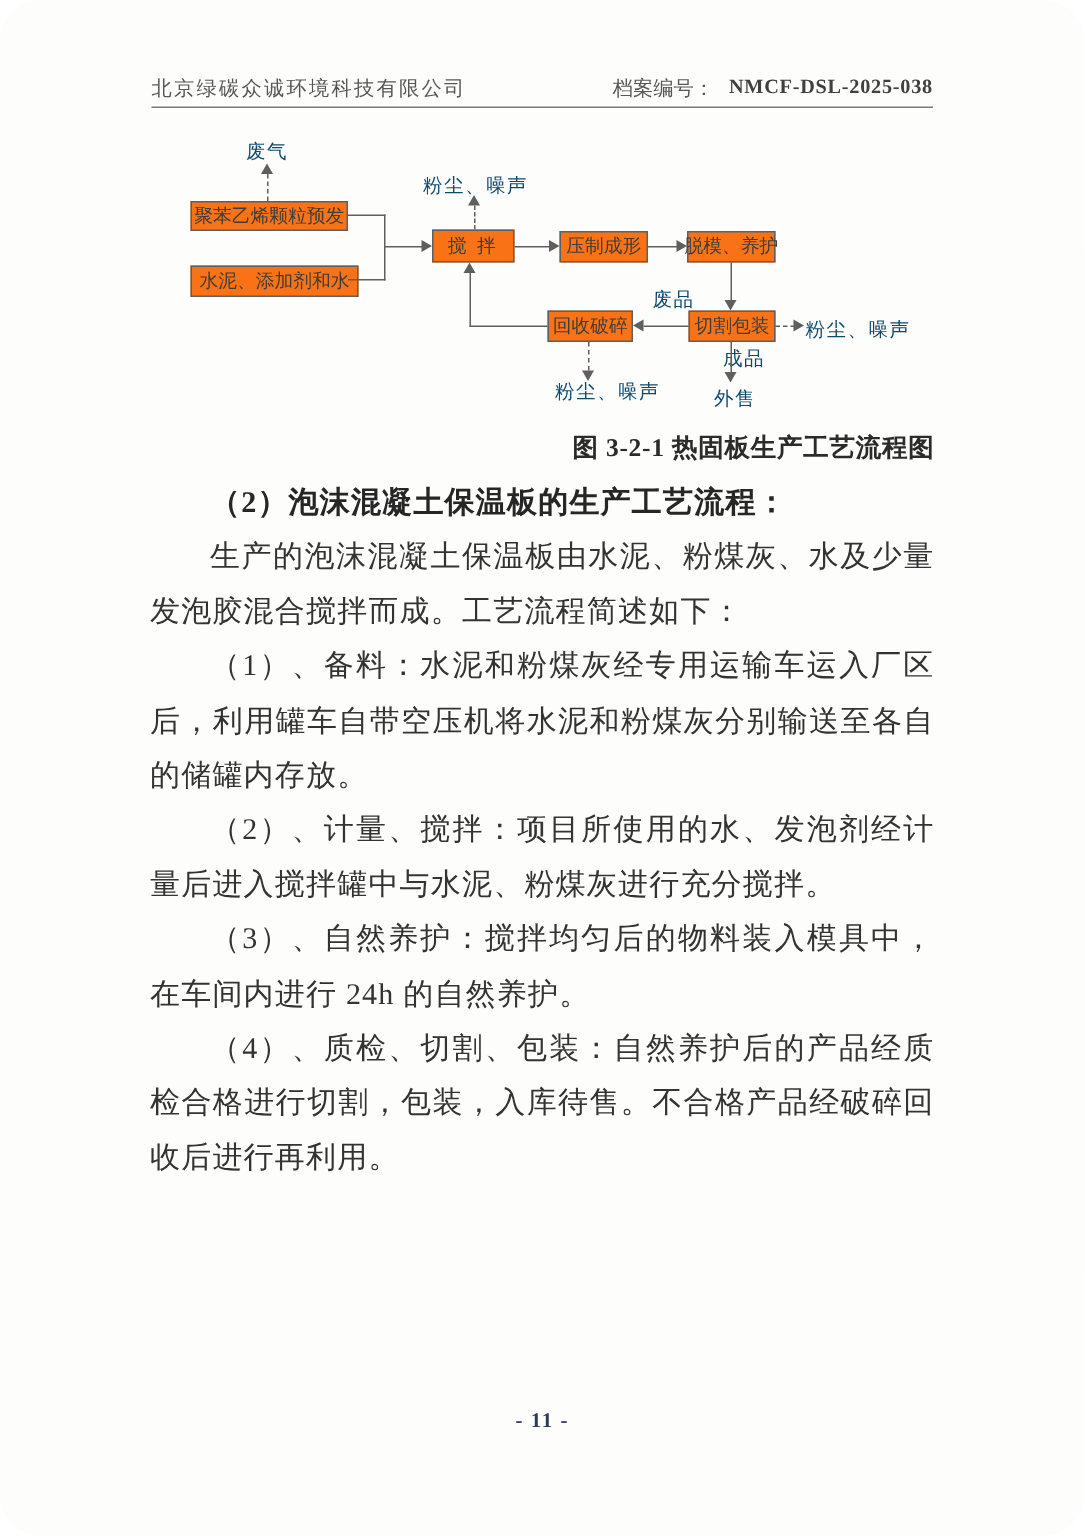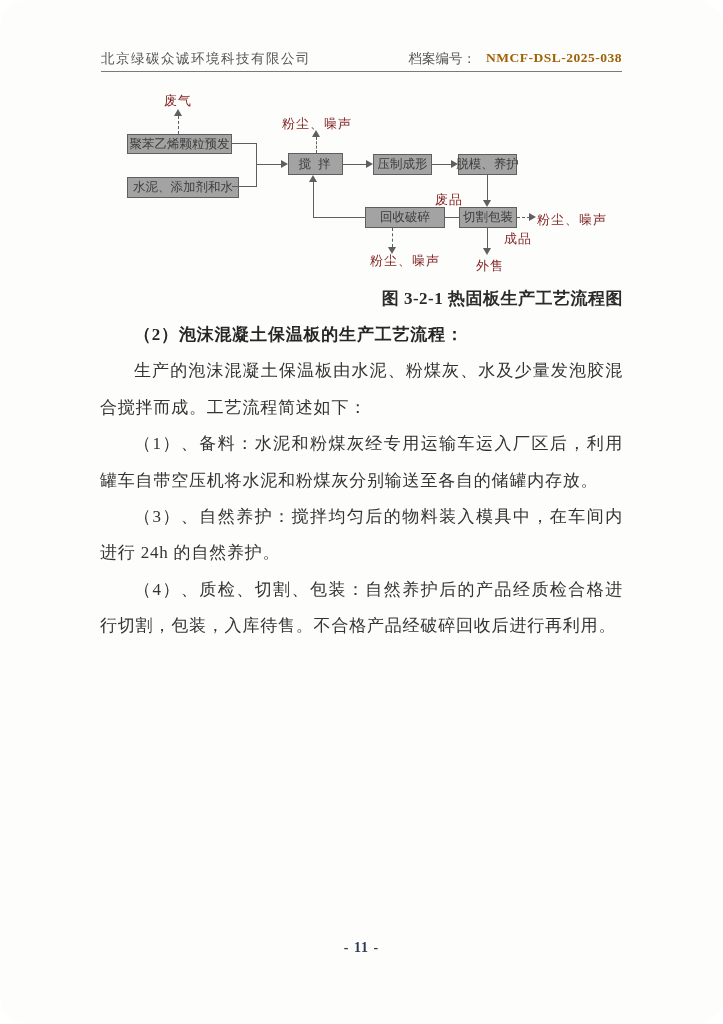--- a/index.html
+++ b/index.html
@@ -11,54 +11,54 @@
     border-radius:27px;
   }
   
   .header {
     position:absolute; left:101px; top:50px; width:521px;
     display:flex; justify-content:space-between; align-items:baseline;
     font-size:13.5px; color:#565656;
   }
   .header-company { letter-spacing:1.5px; }
   .header-right { display:flex; gap:10px; }
-  .header-archive-number { letter-spacing:0.5px; font-weight:600; color:#a16207; }
+  .header-archive-number { letter-spacing:0.5px; font-weight:600; color:#404040; }
   .header-rule {
     position:absolute; left:101px; top:71px; width:521px; height:0;
     border-top:1.6px solid #7a7a7a;
   }
   
   .flowchart { position:absolute; left:100px; top:85px; width:523px; height:200px; }
   .fbox {
-    position:absolute; border:1.5px solid #5f5f5f; background:#a3a3a3;
+    position:absolute; border:1.5px solid #5f5f5f; background:#f97316;
     display:flex; align-items:center; justify-content:center;
     font-size:12.5px; color:#3d3d3d; white-space:nowrap;
   }
   .flabel {
-    position:absolute; font-size:13px; color:#7f1d1d; white-space:nowrap;
+    position:absolute; font-size:13px; color:#0c4a6e; white-space:nowrap;
     letter-spacing:1px;
   }
   .hl { position:absolute; height:0; border-top:1.5px solid #5f5f5f; }
   .vl { position:absolute; width:0;  border-left:1.5px solid #5f5f5f; }
   .hd { position:absolute; height:0; border-top:1.5px dashed #5f5f5f; }
   .vd { position:absolute; width:0;  border-left:1.5px dashed #5f5f5f; }
   .ah { position:absolute; width:0; height:0; }
   .ah-up    { border-left:4px solid transparent; border-right:4px solid transparent; border-bottom:7px solid #5f5f5f; }
   .ah-down  { border-left:4px solid transparent; border-right:4px solid transparent; border-top:7px solid #5f5f5f; }
   .ah-right { border-top:4px solid transparent; border-bottom:4px solid transparent; border-left:7px solid #5f5f5f; }
   .ah-left  { border-top:4px solid transparent; border-bottom:4px solid transparent; border-right:7px solid #5f5f5f; }
   
   .caption {
     position:absolute; left:100px; top:287px; width:523px;
     text-align:right; font-weight:bold; font-size:17px; color:#2b2b2b;
     letter-spacing:0.5px;
   }
   .text-col {
     position:absolute; left:100px; top:317px; width:523px;
-    font-size:17px; line-height:36.4px; color:#333333;
+    font-size:20px; line-height:36.4px; color:#333333;
     text-align:justify; letter-spacing:0.8px;
   }
   .text-col p { text-indent:2em; }
   .section-heading { font-weight:bold; color:#262626; }
   
   .footer {
     position:absolute; left:0; top:940px; width:723px; text-align:center;
     font-size:14px; color:#2d3c5a; letter-spacing:1px; font-weight:600;
   }
 </style>
@@ -107,46 +107,47 @@
 
     <div class="vl" style="left:387px; top:90px; height:25px;"></div>
     <div class="ah ah-down" style="left:383px; top:115px;"></div>
 
     <span class="flabel" style="left:335px; top:106px;">废品</span>
 
     <div class="fbox" style="left:359px; top:122px; width:58px; height:21px;">切割包装</div>
 
     <div class="ah ah-left" style="left:322px; top:128px;"></div>
     <div class="hl" style="left:329px; top:132px; width:30px;"></div>
-    <div class="fbox" style="left:265px; top:122px; width:80px; height:21px;">回收破碎</div>
+    <div class="fbox" style="left:265px; top:122px; width:57px; height:21px;">回收破碎</div>
 
     <div class="hl" style="left:213px; top:132px; width:52px;"></div>
     <div class="vl" style="left:213px; top:96px; height:37px;"></div>
     <div class="ah ah-up" style="left:209px; top:90px;"></div>
 
     <div class="vd" style="left:292px; top:143px; height:19px;"></div>
     <div class="ah ah-down" style="left:288px; top:162px;"></div>
     <span class="flabel" style="left:270px; top:167px;">粉尘、噪声</span>
 
     <div class="hd" style="left:417px; top:132px; width:13px;"></div>
     <div class="ah ah-right" style="left:429px; top:128px;"></div>
     <span class="flabel" style="left:437px; top:126px;">粉尘、噪声</span>
 
-    <span class="flabel" style="left:404px; top:145px;">成品</span>
+    <span class="flabel" style="left:382px; top:145px;">成品</span>
     <div class="vl" style="left:387px; top:143px; height:20px;"></div>
     <div class="ah ah-down" style="left:383px; top:163px;"></div>
     <span class="flabel" style="left:376px; top:172px;">外售</span>
 
   </div>
 
   <div class="caption">图 3-2-1 热固板生产工艺流程图</div>
 
   <div class="text-col">
     <p class="section-heading">（2）泡沫混凝土保温板的生产工艺流程：</p>
     <p>生产的泡沫混凝土保温板由水泥、粉煤灰、水及少量发泡胶混合搅拌而成。工艺流程简述如下：</p>
     <p>（1）、备料：水泥和粉煤灰经专用运输车运入厂区后，利用罐车自带空压机将水泥和粉煤灰分别输送至各自的储罐内存放。</p>
+    <p>（2）、计量、搅拌：项目所使用的水、发泡剂经计量后进入搅拌罐中与水泥、粉煤灰进行充分搅拌。</p>
     <p>（3）、自然养护：搅拌均匀后的物料装入模具中，在车间内进行 24h 的自然养护。</p>
     <p>（4）、质检、切割、包装：自然养护后的产品经质检合格进行切割，包装，入库待售。不合格产品经破碎回收后进行再利用。</p>
   </div>
 
   <div class="footer">- 11 -</div>
 
 </div>
 
 </body></html>

